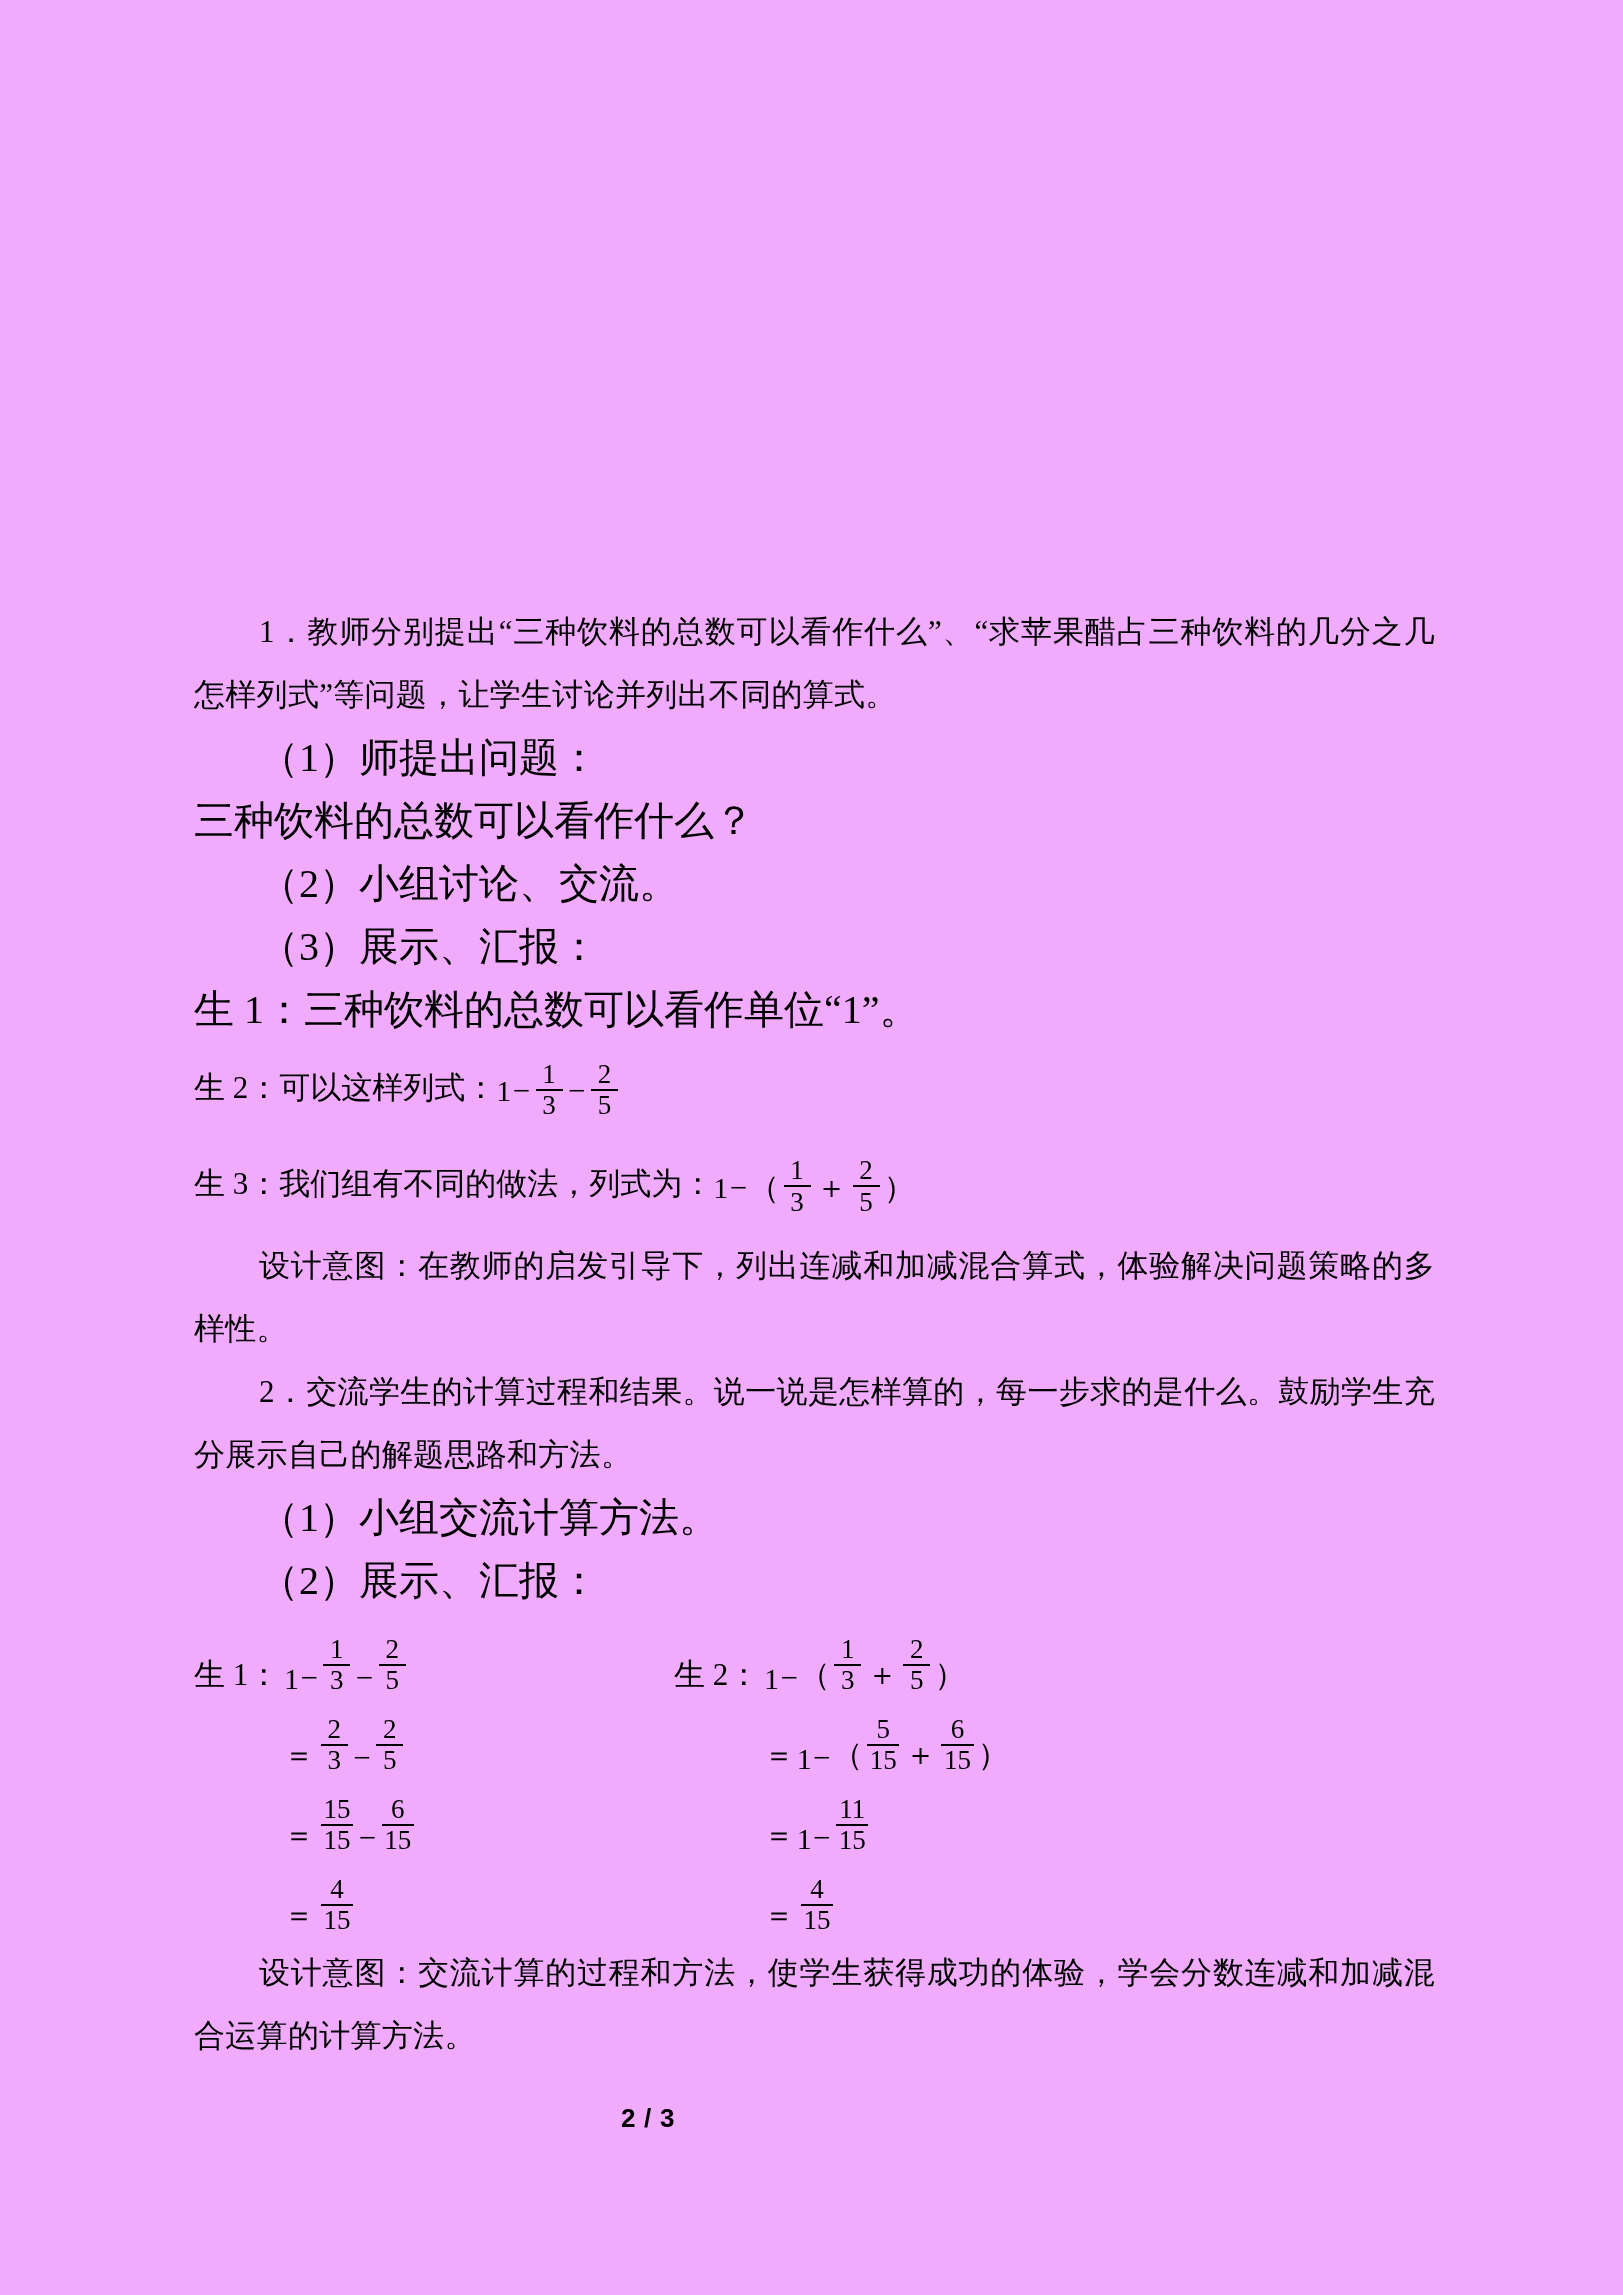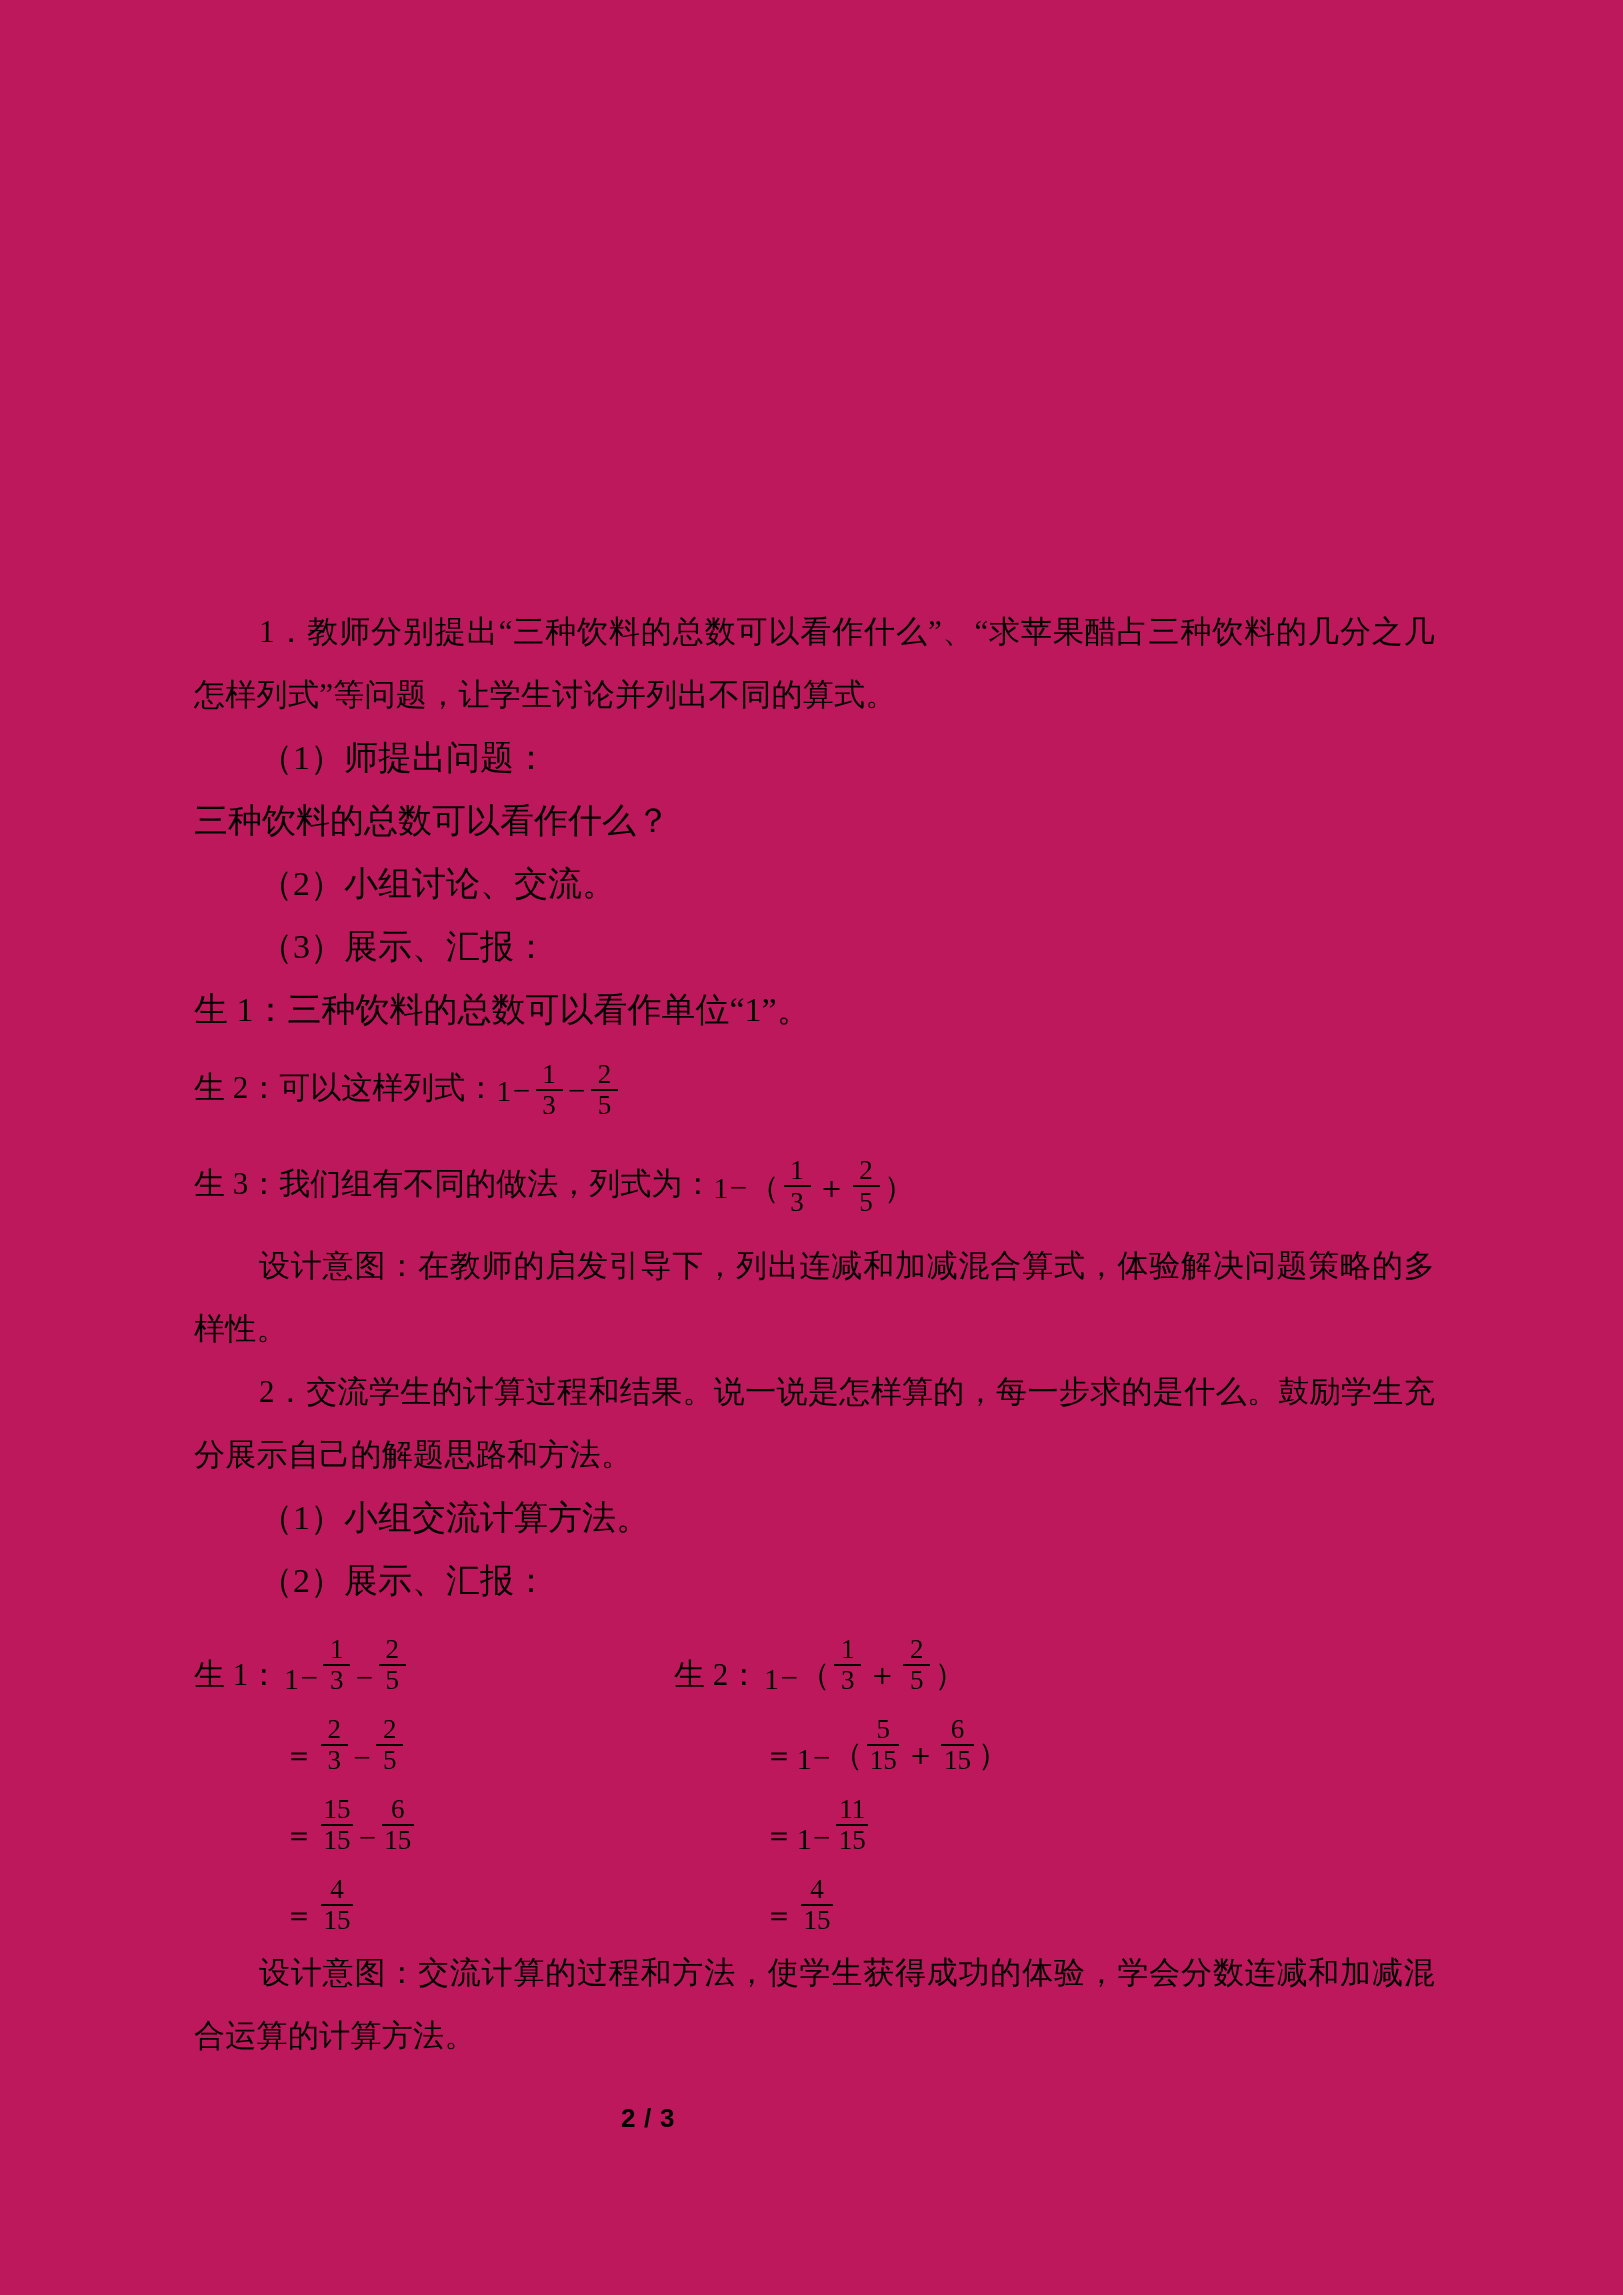--- a/index.html
+++ b/index.html
@@ -15,21 +15,21 @@
     color: #000000;
     position: relative;
     overflow: hidden;
   }
 
   .page {
     position: absolute;
     left: 0; top: 0;
     width: 1623px;
     height: 2295px;
-    background: #be185d;
+    background: #f0abfc;
   }
 
   .content {
     position: absolute;
     left: 194px;
     top: 600px;
     width: 1241px;
   }
 
   
@@ -39,21 +39,21 @@
     text-align: justify;
     text-justify: inter-ideograph;
     margin: 0 0 0 0;
     letter-spacing: 0.3px;
   }
   .para.indent {
     text-indent: 65px;
   }
 
   .line {
-    font-size: 34px;
+    font-size: 40px;
     line-height: 63px;
     white-space: nowrap;
   }
   .line.indent { padding-left: 65px; }
 
   
   .frac {
     display: inline-flex;
     flex-direction: column;
     align-items: center;

